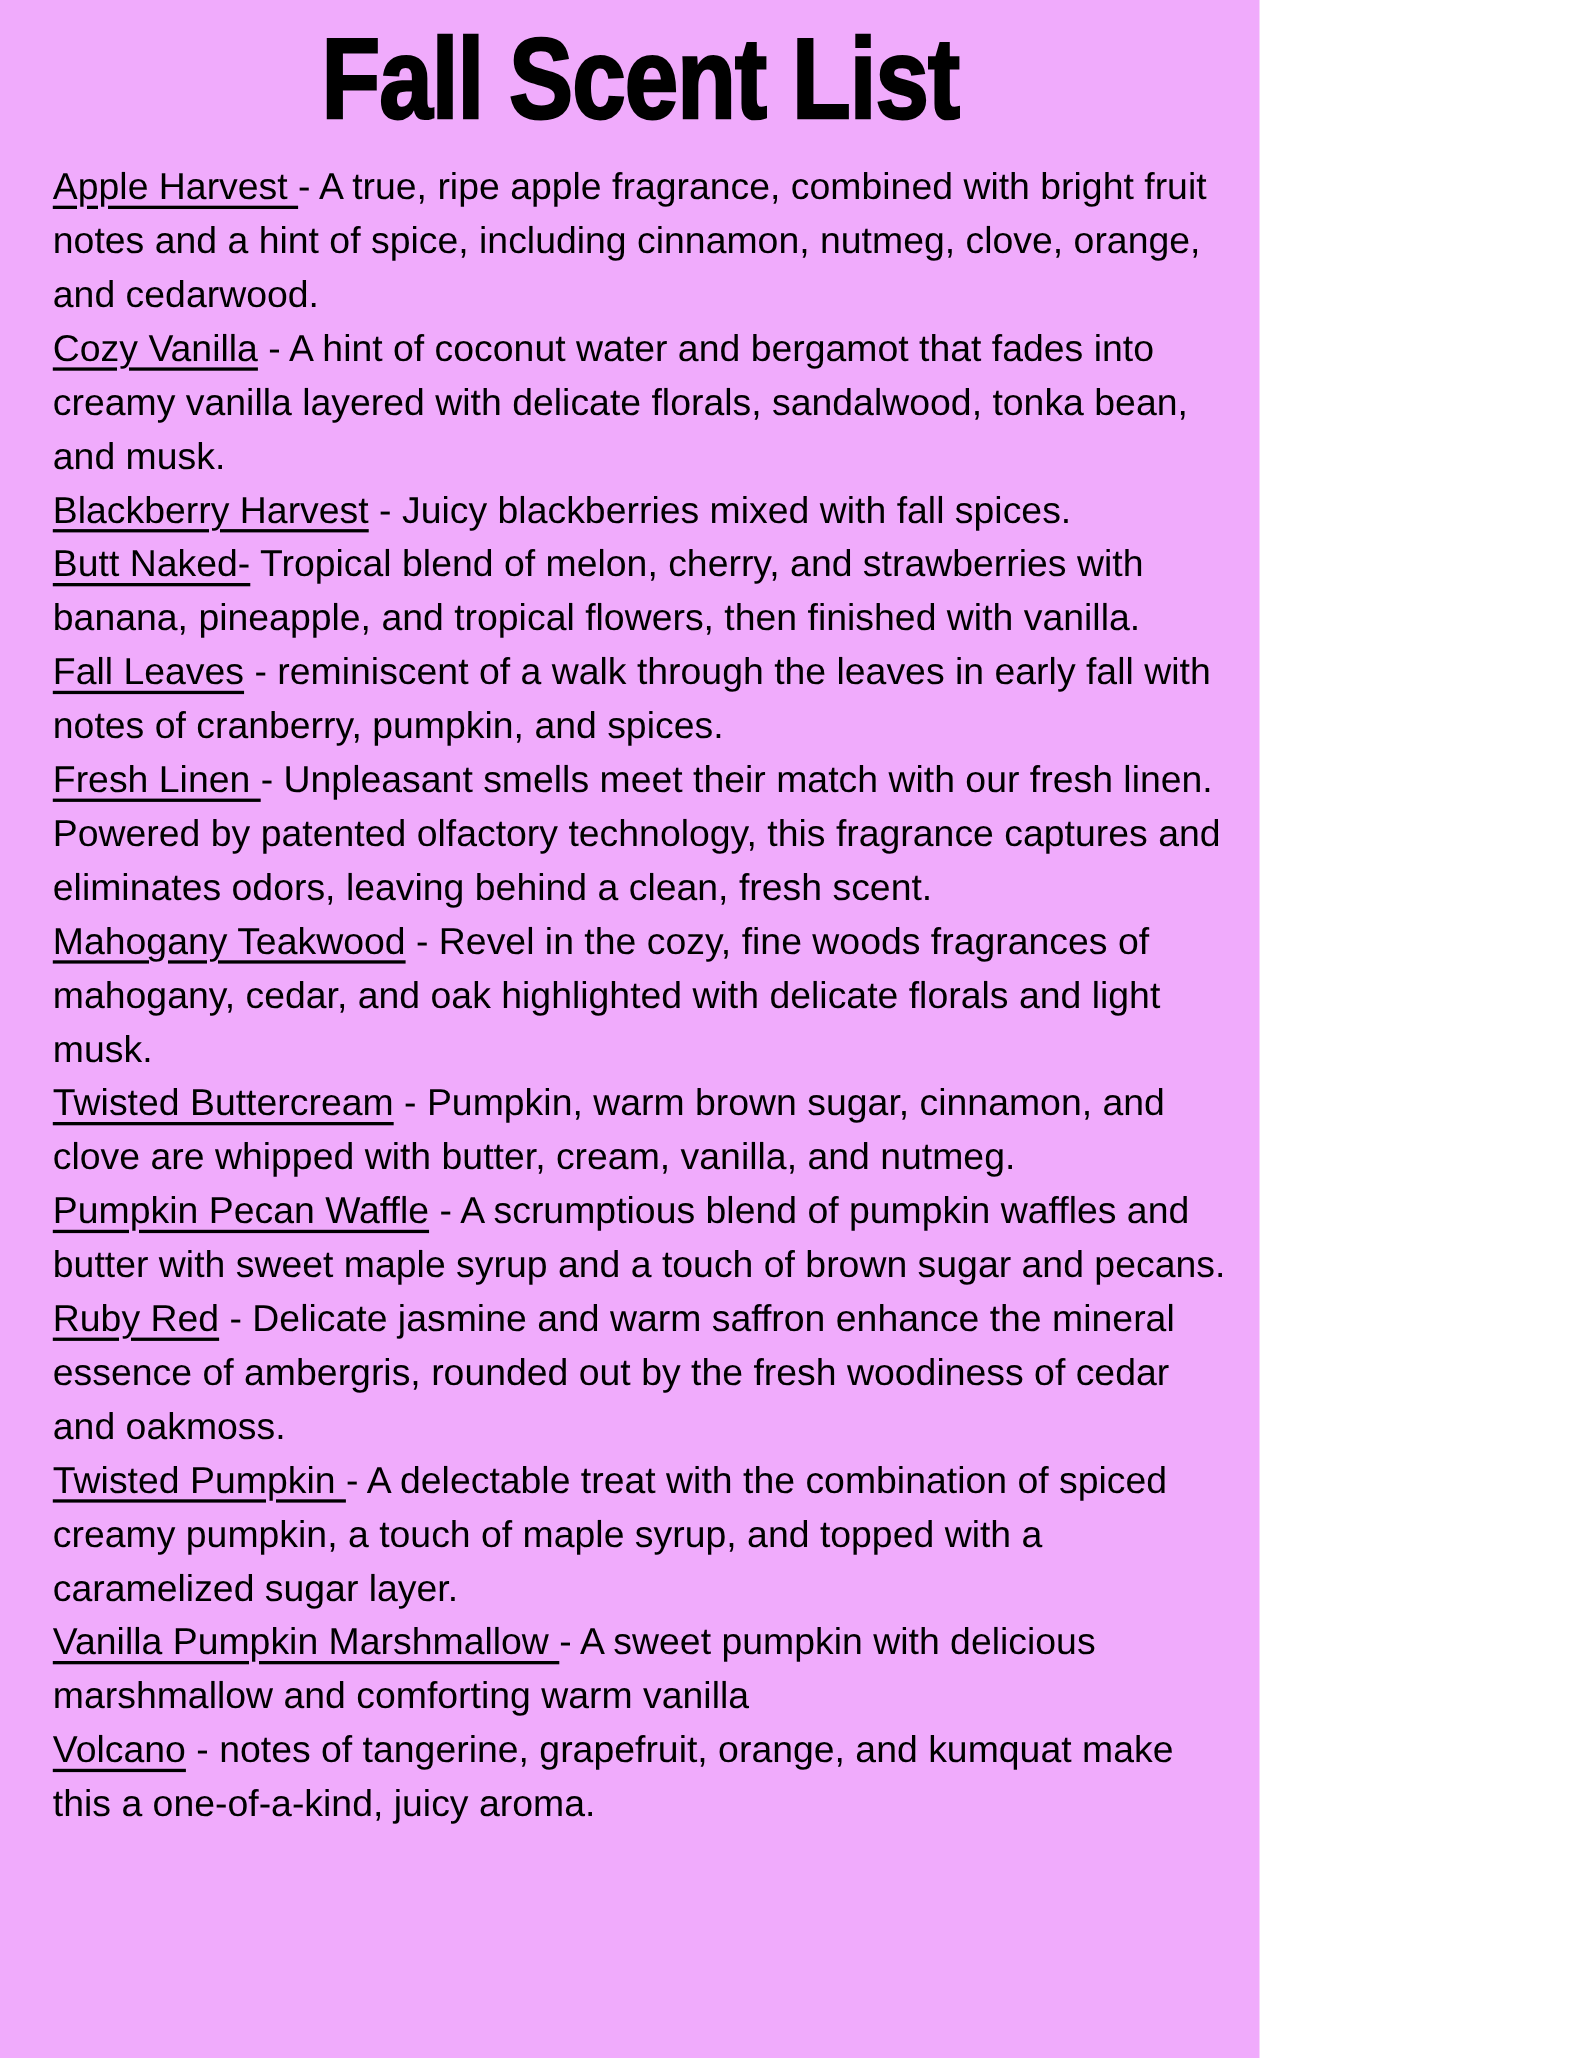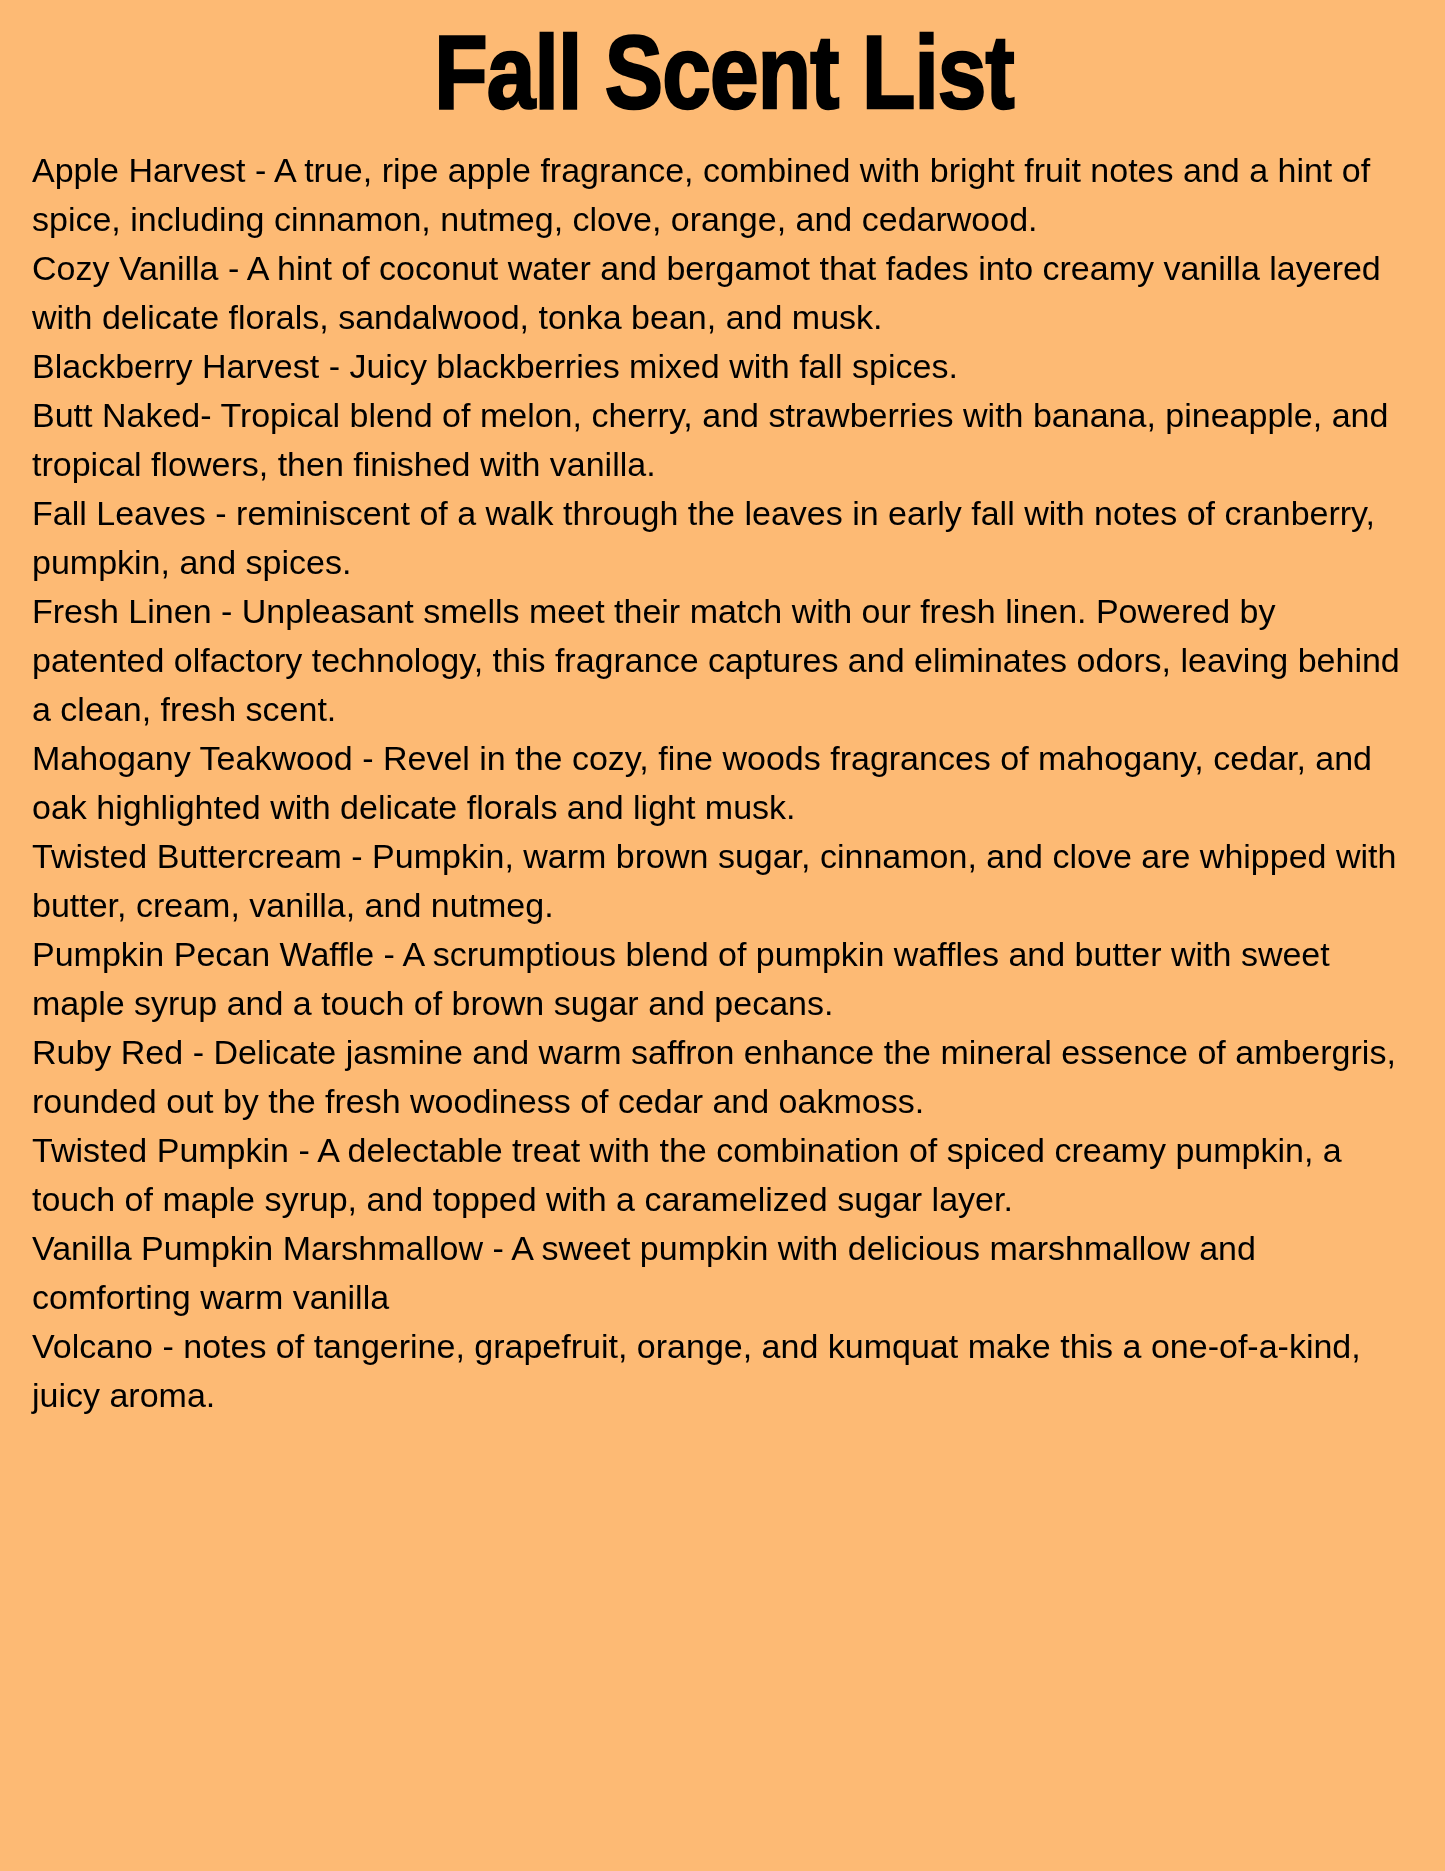--- a/index.html
+++ b/index.html
@@ -5,26 +5,26 @@
   html, body {
     margin: 0;
     padding: 0;
     background: #ffffff;
     width: 1445px;
     height: 1871px;
     overflow: hidden;
   }
   .page {
     box-sizing: border-box;
-    width: 1445px;
+    width: 1145px;
     height: 1871px;
-    background: #fdba74;
+    background: #f0abfc;
     color: #000000;
     font-family: "Liberation Sans", sans-serif;
-    padding: 0 28px 0 32px;
+    padding: 0 28px 0 48px;
   }
   h1.title {
     margin: 0;
     padding-top: 22px;
     height: 118px;
     text-align: center;
     line-height: 100px;
     font-size: 0; 
   }
   .title-text {
@@ -44,20 +44,21 @@
     line-height: 49px;
     font-weight: 400;
     color: #000000;
     max-width: 1384px;
   }
   .scent-item {
     margin: 0;
     padding: 0;
   }
   .scent-name {
+    text-decoration: underline;
     text-decoration-thickness: 3px;
     text-underline-offset: 6px;
     text-decoration-color: #000000;
   }
 </style>
 </head>
 <body>
 
 <div class="page">
   <h1 class="title"><span class="title-text">Fall Scent List</span></h1>

